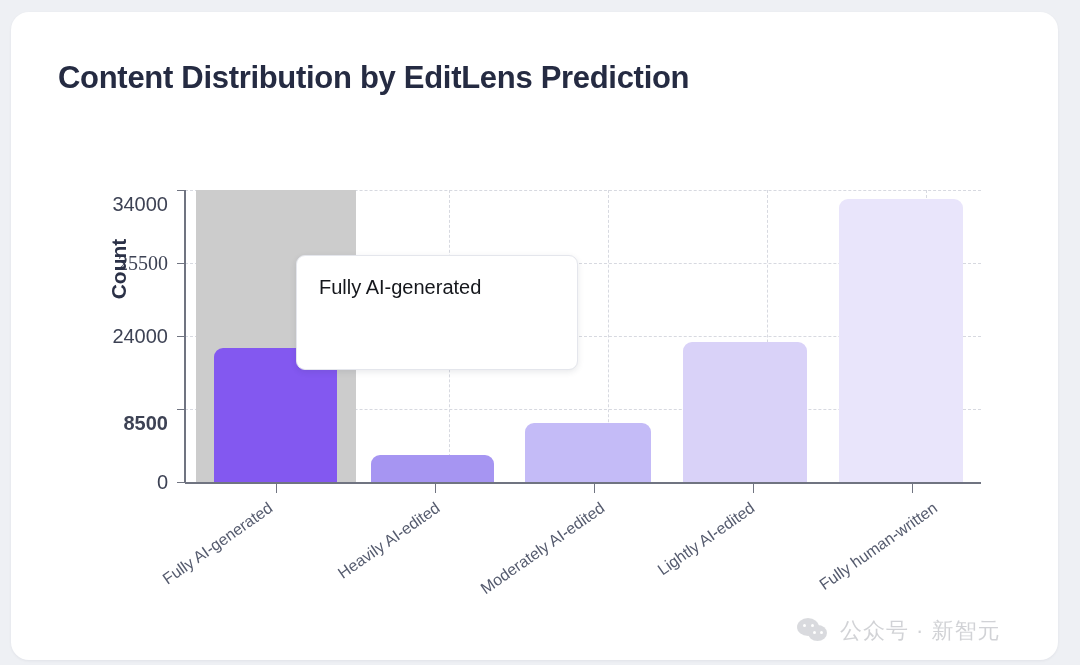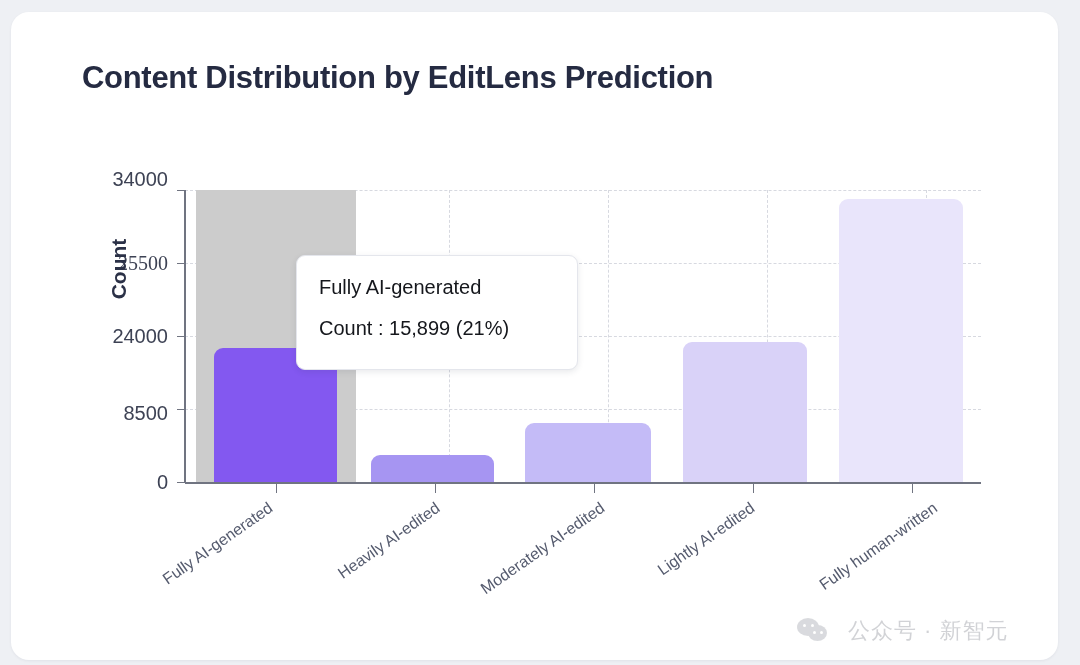--- a/index.html
+++ b/index.html
@@ -11,21 +11,21 @@
   }
   .card{
     position:absolute;left:11px;top:12px;width:1047px;height:648px;
     background:#ffffff;border-radius:18px;
     box-shadow:0 1px 3px rgba(20,25,45,.06);
     overflow:hidden;
   }
   .chart-title{
     position:absolute;left:47px;top:48px;
     font-size:31px;font-weight:bold;color:#252b42;
-    letter-spacing:-0.3px;white-space:nowrap;margin-left:24px;
+    letter-spacing:-0.3px;white-space:nowrap;
   }
   
   .plot{
     position:absolute;left:174px;top:178px;width:796px;height:292px;
   }
   .gridlines .h{
     position:absolute;left:0;width:100%;height:0;
     border-top:1px dashed #d7d9e0;
   }
   .gridlines .v{
@@ -74,43 +74,43 @@
     position:absolute;left:285px;top:243px;width:282px;height:115px;
     background:#ffffff;border:1px solid #e4e6ec;border-radius:9px;
     box-shadow:0 2px 6px rgba(30,35,60,.10);
     box-sizing:border-box;padding:20px 22px;
   }
   .tt-name{font-size:20px;color:#15171c;margin-bottom:18px;}
   .tt-value{font-size:20px;color:#15171c;}
   
   .watermark{
     position:absolute;left:786px;top:604px;
-    display:flex;align-items:center;gap:17px;opacity:.62;
+    display:flex;align-items:center;gap:9px;opacity:.62;
   }
   .wm-text{font-size:22px;color:#b6b8bd;white-space:nowrap;letter-spacing:1px;}
   .wm-icon{width:34px;height:26px;position:relative;}
   .wm-icon .b1,.wm-icon .b2{
     position:absolute;background:#c3c5ca;border-radius:50%;
   }
   .wm-icon .b1{left:0;top:0;width:22px;height:18px;}
   .wm-icon .b2{left:11px;top:7px;width:19px;height:16px;}
   .wm-icon .d{position:absolute;width:3px;height:3px;background:#fff;border-radius:50%;}
 </style>
 </head>
 <body>
 
 <div class="card">
 
   <div class="chart-title">Content Distribution by EditLens Prediction</div>
 
   <div class="ylabels">
-    <div class="ylabel-txt" style="top:167px;right:7px;">34000</div>
+    <div class="ylabel-txt" style="top:192px;right:7px;">34000</div>
     <div class="ylabel-txt" style="top:251px;right:7px;font-family:Liberation Serif, serif;">25500</div>
     <div class="ylabel-txt" style="top:324px;right:7px;">24000</div>
-    <div class="ylabel-txt" style="top:401px;right:7px;">8500</div>
+    <div class="ylabel-txt" style="top:411px;right:7px;font-weight:bold;">8500</div>
     <div class="ylabel-txt" style="top:470px;right:7px;">0</div>
   </div>
 
   <div class="axis-title-y">Count</div>
 
   <div class="tick-y" style="top:178px;"></div>
   <div class="tick-y" style="top:251px;"></div>
   <div class="tick-y" style="top:324px;"></div>
   <div class="tick-y" style="top:397px;"></div>
   <div class="tick-y" style="top:470px;"></div>
@@ -147,21 +147,20 @@
   <div class="tick-x" style="left:901px;"></div>
 
   <div class="xlabel-txt" style="left:125px;top:487px;">Fully AI-generated</div>
   <div class="xlabel-txt" style="left:302px;top:487px;">Heavily AI-edited</div>
   <div class="xlabel-txt" style="left:440px;top:487px;">Moderately AI-edited</div>
   <div class="xlabel-txt" style="left:623px;top:487px;">Lightly AI-edited</div>
   <div class="xlabel-txt" style="left:780px;top:487px;">Fully human-written</div>
 
   <div class="tooltip">
     <div class="tt-name">Fully AI-generated</div>
-    <div class="tt-value">Count : 15,899 (21%)</div>
   </div>
 
   <div class="watermark">
     <div class="wm-icon">
       <div class="b1"></div>
       <div class="b2"></div>
       <div class="d" style="left:6px;top:6px;"></div>
       <div class="d" style="left:14px;top:6px;"></div>
       <div class="d" style="left:16px;top:13px;"></div>
       <div class="d" style="left:23px;top:13px;"></div>

